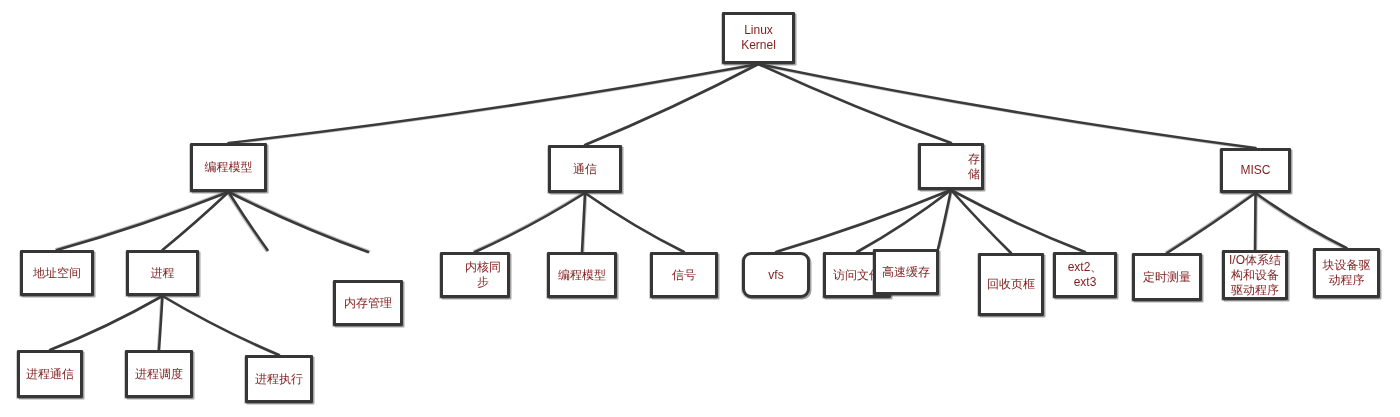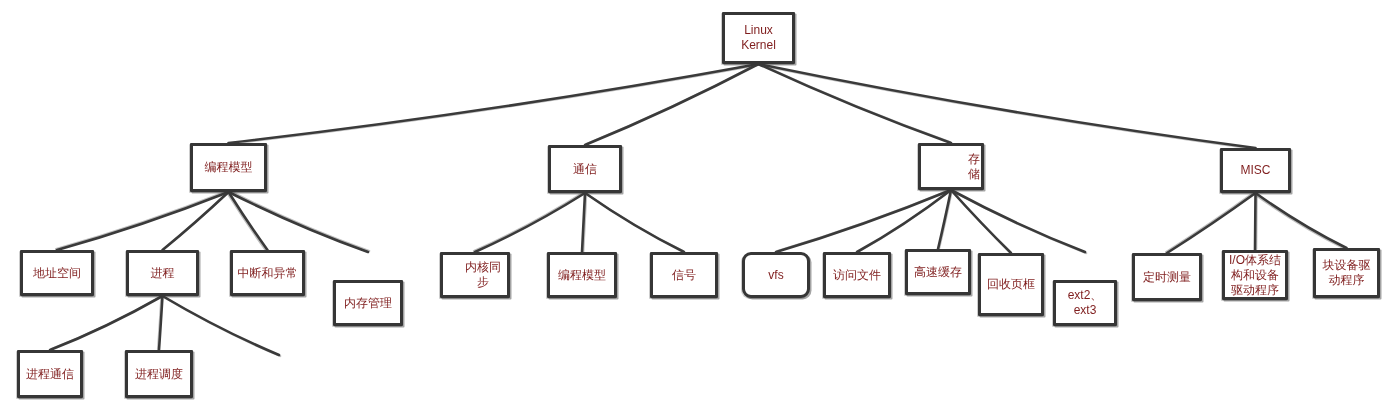--- a/index.html
+++ b/index.html
@@ -121,58 +121,58 @@
     </div>
     <div class="node" style="left: 1220px; top: 148px; width: 71px; height: 45px;">
       <span class="node-label">MISC</span>
     </div>
     <div class="node" style="left: 20px; top: 250px; width: 74px; height: 46px;">
       <span class="node-label">地址空间</span>
     </div>
     <div class="node" style="left: 126px; top: 250px; width: 73px; height: 46px;">
       <span class="node-label">进程</span>
     </div>
-    <div class="node" style="left: 230px; top: 250px; width: 75px; height: 46px;">
-      <span class="node-label">中断和异常</span>
-    </div>
     <div class="node" style="left: 333px; top: 252px; width: 70px; height: 46px; margin-top: 28px;">
       <span class="node-label">内存管理</span>
     </div>
     <div class="node" style="left: 440px; top: 252px; width: 70px; height: 46px; padding-left: 16px;">
       <span class="node-label">内核同步</span>
     </div>
     <div class="node" style="left: 547px; top: 252px; width: 70px; height: 46px;">
       <span class="node-label">编程模型</span>
     </div>
     <div class="node" style="left: 650px; top: 252px; width: 68px; height: 46px;">
       <span class="node-label">信号</span>
     </div>
     <div class="node" style="left: 742px; top: 252px; width: 68px; height: 46px; border-radius: 9px;">
       <span class="node-label">vfs</span>
     </div>
     <div class="node" style="left: 823px; top: 252px; width: 68px; height: 46px;">
       <span class="node-label">访问文件</span>
     </div>
-    <div class="node" style="left: 905px; top: 249px; width: 66px; height: 46px;">
+    <div class="node" style="left: 873px; top: 249px; width: 66px; height: 46px;">
       <span class="node-label">高速缓存</span>
     </div>
     <div class="node" style="left: 978px; top: 253px; width: 66px; height: 63px; justify-content: flex-end;">
       <span class="node-label">回收页框</span>
     </div>
-    <div class="node" style="left: 1053px; top: 252px; width: 64px; height: 46px; margin-top: 28px;">
+    <div class="node" style="left: 1053px; top: 252px; width: 64px; height: 46px;">
       <span class="node-label">ext2、ext3</span>
     </div>
     <div class="node" style="left: 1132px; top: 253px; width: 70px; height: 48px;">
       <span class="node-label">定时测量</span>
     </div>
     <div class="node" style="left: 1222px; top: 250px; width: 66px; height: 50px;">
       <span class="node-label">I/O体系结构和设备驱动程序</span>
     </div>
     <div class="node" style="left: 1313px; top: 248px; width: 67px; height: 50px;">
       <span class="node-label">块设备驱动程序</span>
     </div>
     <div class="node" style="left: 17px; top: 350px; width: 66px; height: 48px;">
       <span class="node-label">进程通信</span>
     </div>
     <div class="node" style="left: 125px; top: 350px; width: 68px; height: 48px;">
       <span class="node-label">进程调度</span>
     </div>
+    <div class="node" style="left: 245px; top: 355px; width: 68px; height: 48px;">
+      <span class="node-label">进程执行</span>
+    </div>
   </div>
 
 </body></html>

